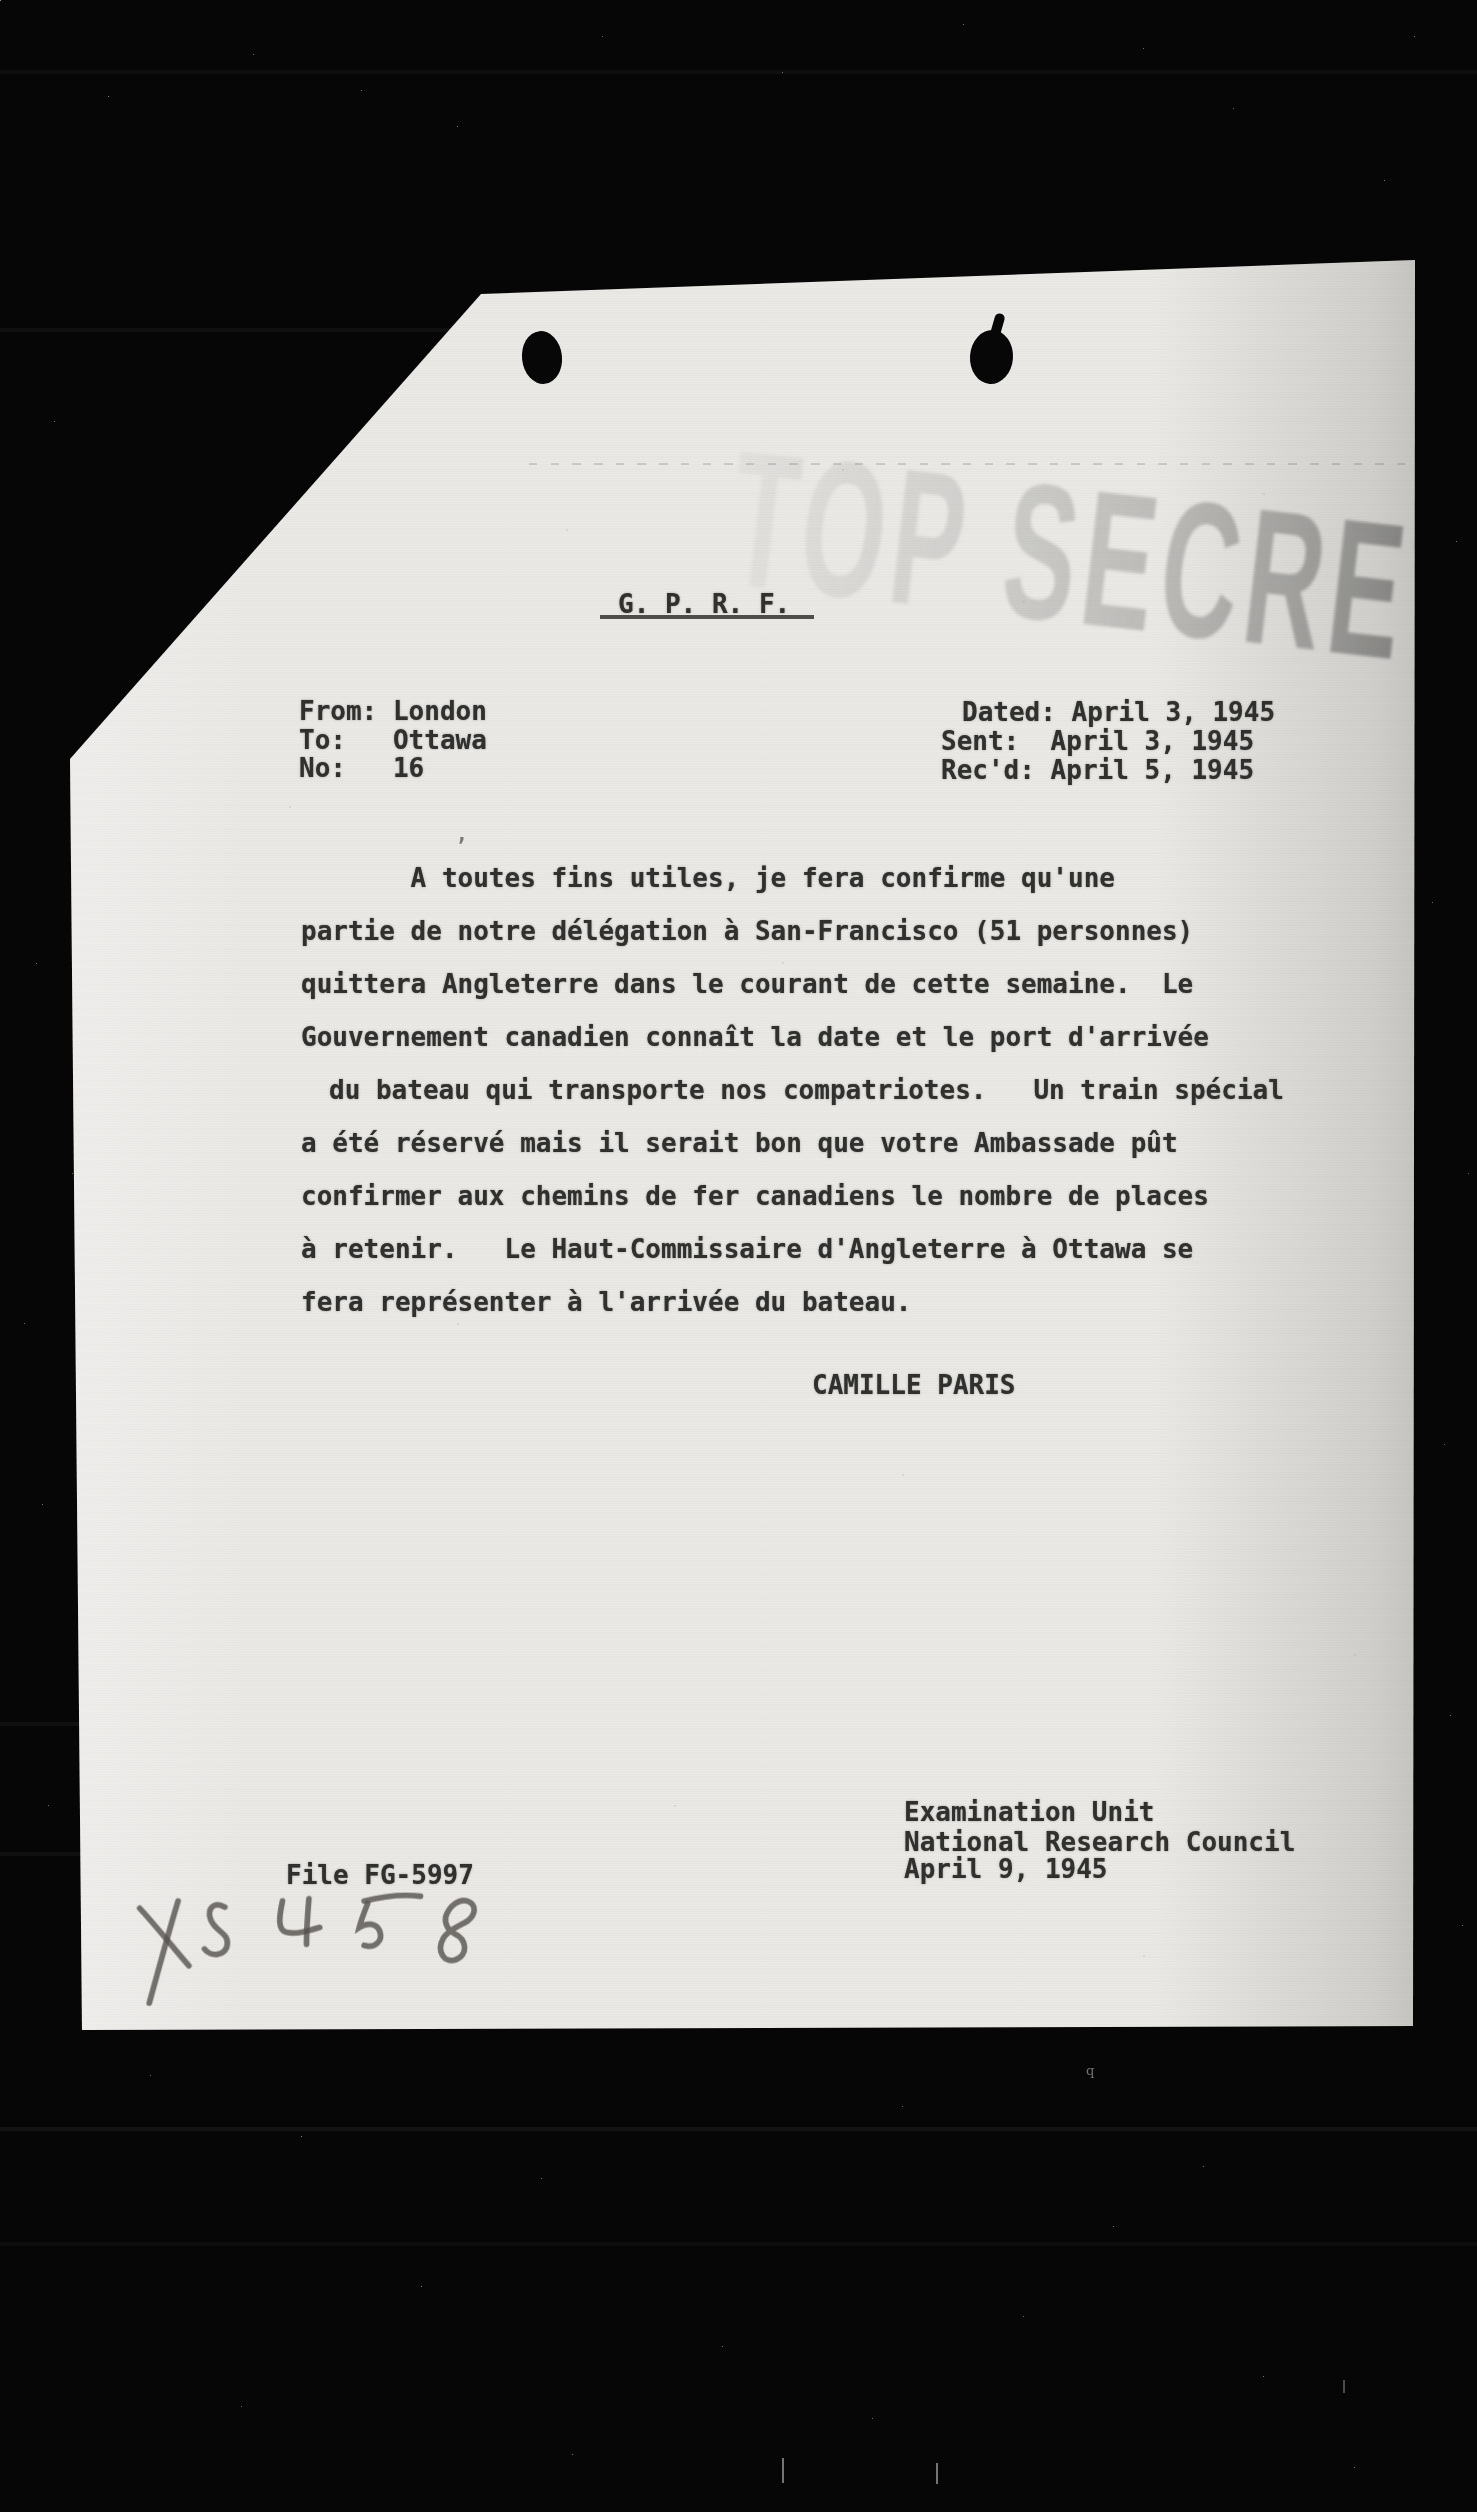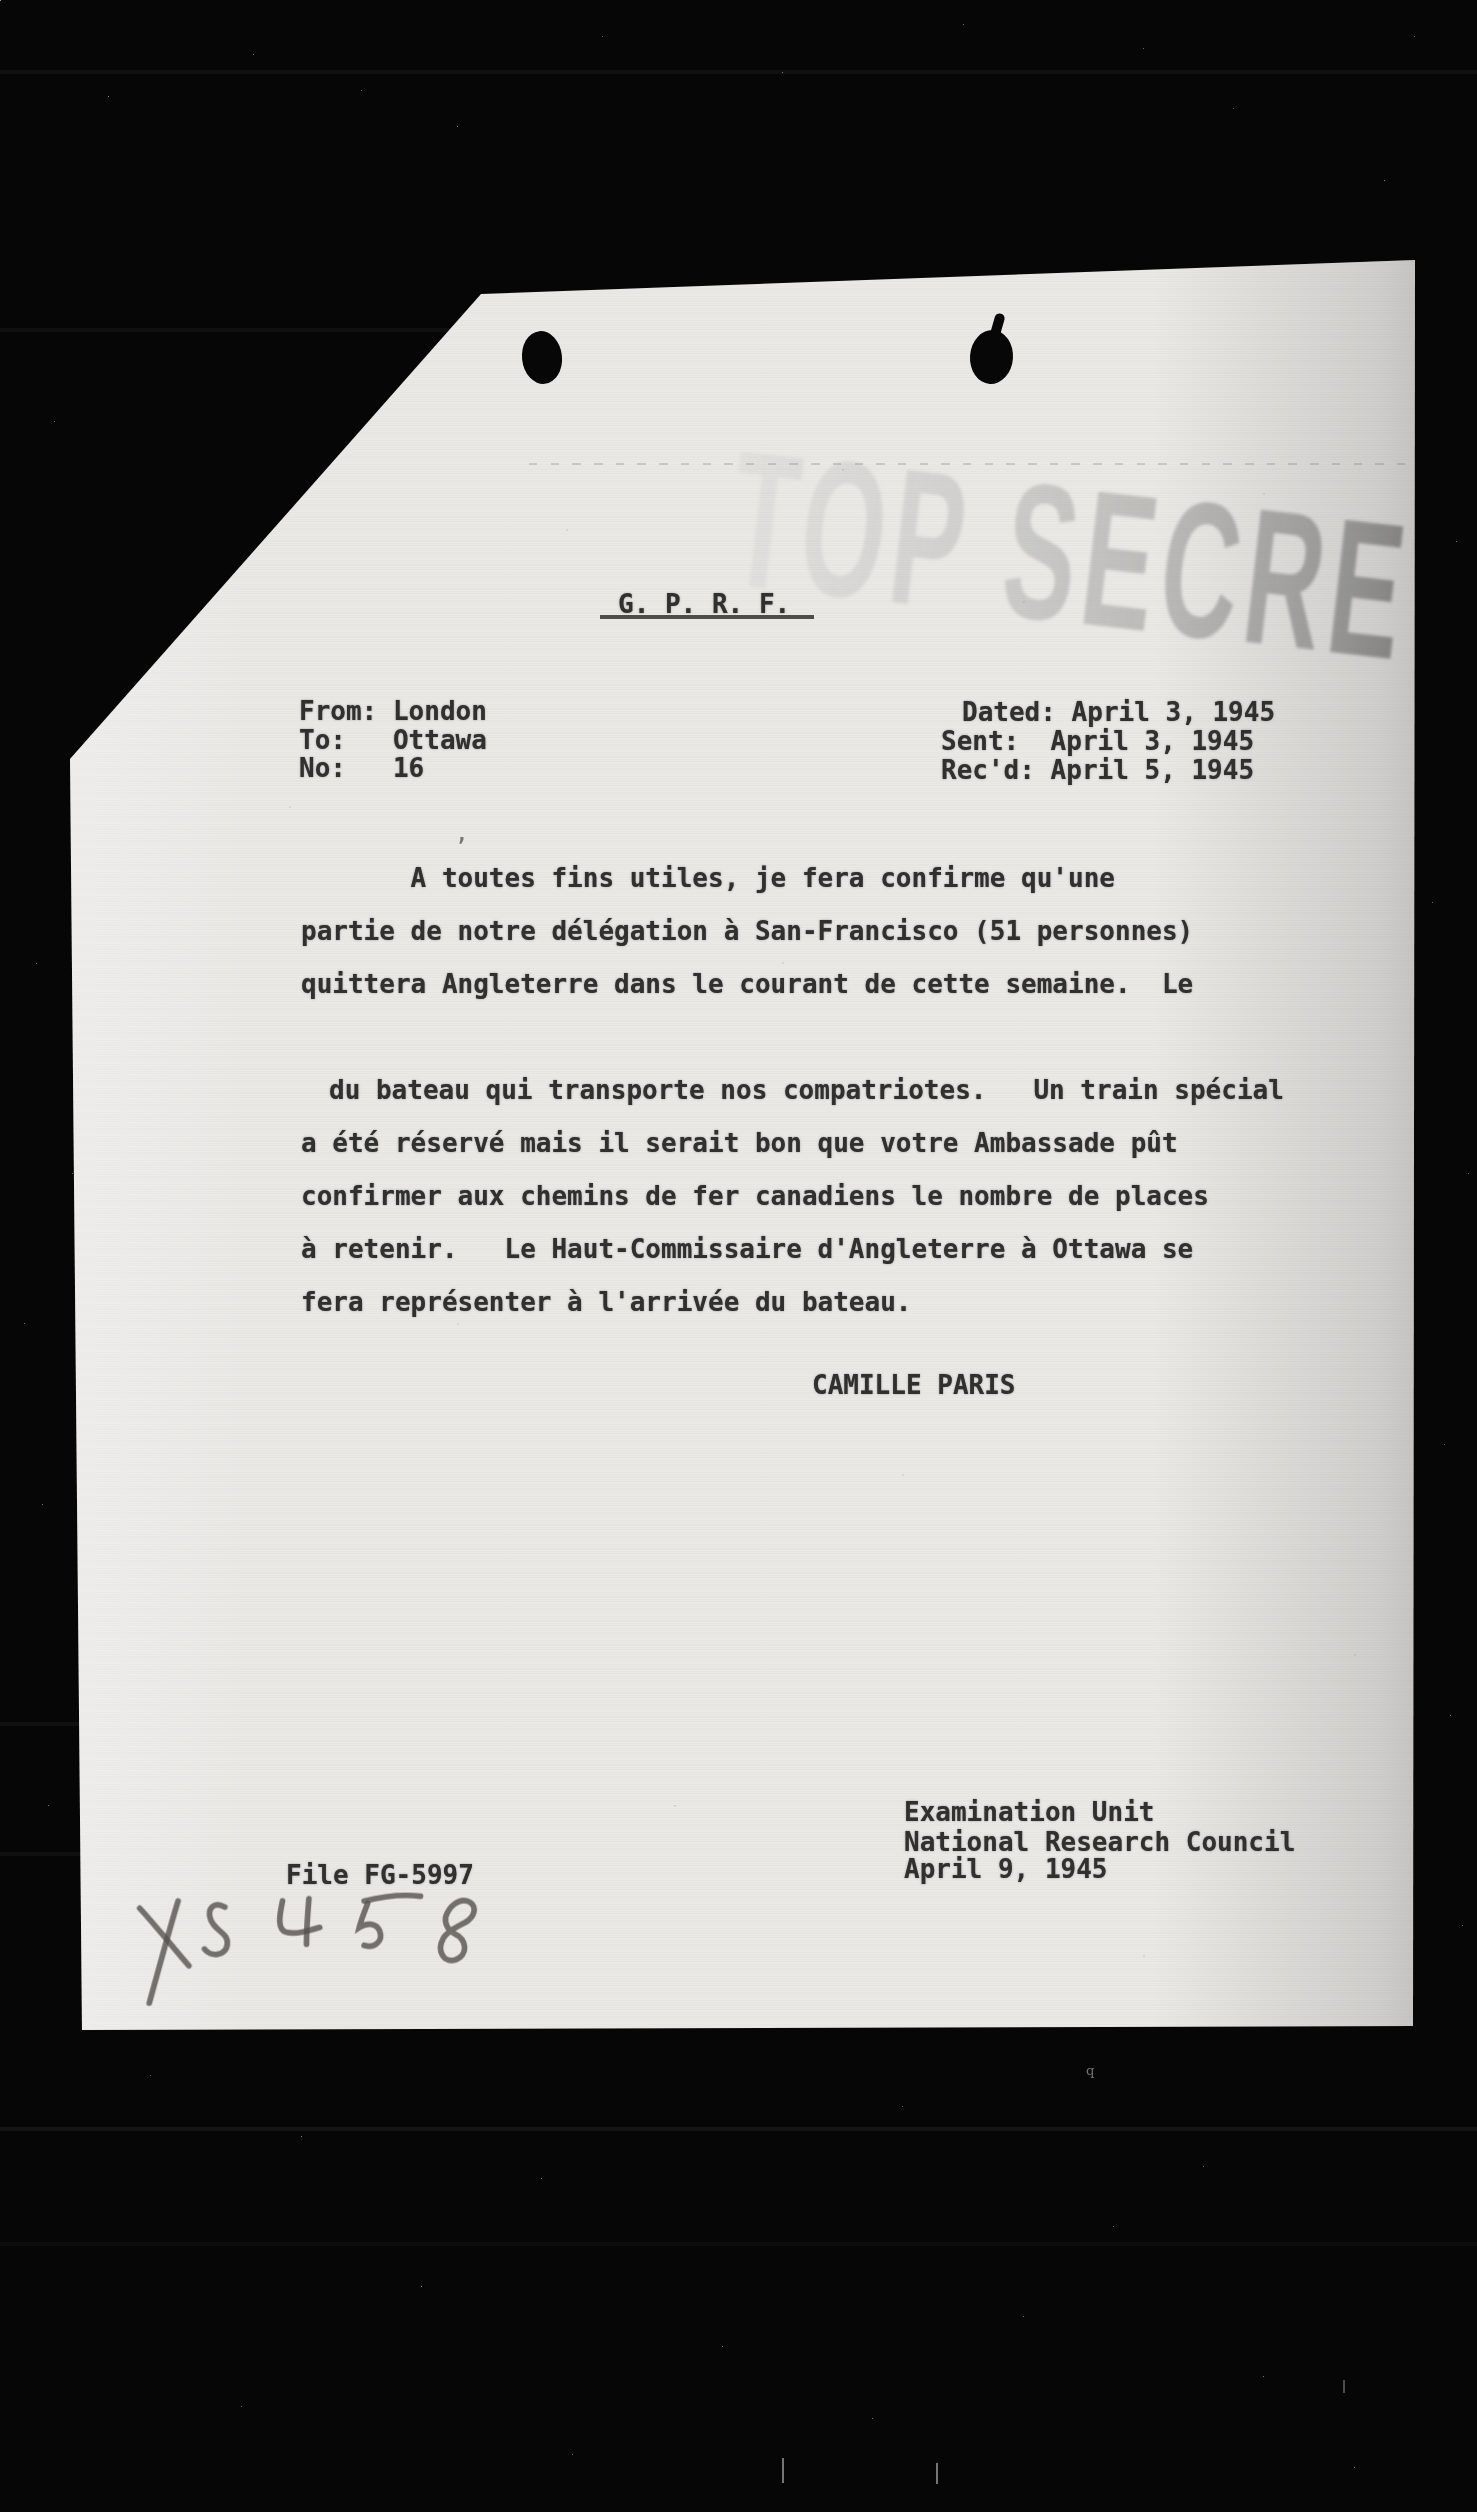--- a/index.html
+++ b/index.html
@@ -102,20 +102,21 @@
 
     <div class="type" style="left:962px;top:698px;">Dated: April 3, 1945</div>
     <div class="type" style="left:941px;top:727px;">Sent:  April 3, 1945</div>
     <div class="type" style="left:941px;top:756px;">Rec'd: April 5, 1945</div>
 
     <div id="stray-apostrophe">’</div>
 
     <div class="type body-line" style="left:301px;top:865px;">       A toutes fins utiles, je fera confirme qu'une</div>
     <div class="type body-line" style="left:301px;top:918px;">partie de notre délégation à San-Francisco (51 personnes)</div>
     <div class="type body-line" style="left:301px;top:971px;">quittera Angleterre dans le courant de cette semaine.  Le</div>
+    <div class="type body-line" style="left:301px;top:1024px;">Gouvernement canadien connaît la date et le port d'arrivée</div>
     <div class="type body-line" style="left:301px;top:1077px;margin-left:28px;">du bateau qui transporte nos compatriotes.   Un train spécial</div>
     <div class="type body-line" style="left:301px;top:1130px;">a été réservé mais il serait bon que votre Ambassade pût</div>
     <div class="type body-line" style="left:301px;top:1183px;">confirmer aux chemins de fer canadiens le nombre de places</div>
     <div class="type body-line" style="left:301px;top:1236px;">à retenir.   Le Haut-Commissaire d'Angleterre à Ottawa se</div>
     <div class="type body-line" style="left:301px;top:1289px;">fera représenter à l'arrivée du bateau.</div>
 
     <div class="type" style="left:812px;top:1371px;">CAMILLE PARIS</div>
 
     <div class="type" style="left:904px;top:1798px;">Examination Unit</div>
     <div class="type" style="left:904px;top:1828px;">National Research Council</div>

